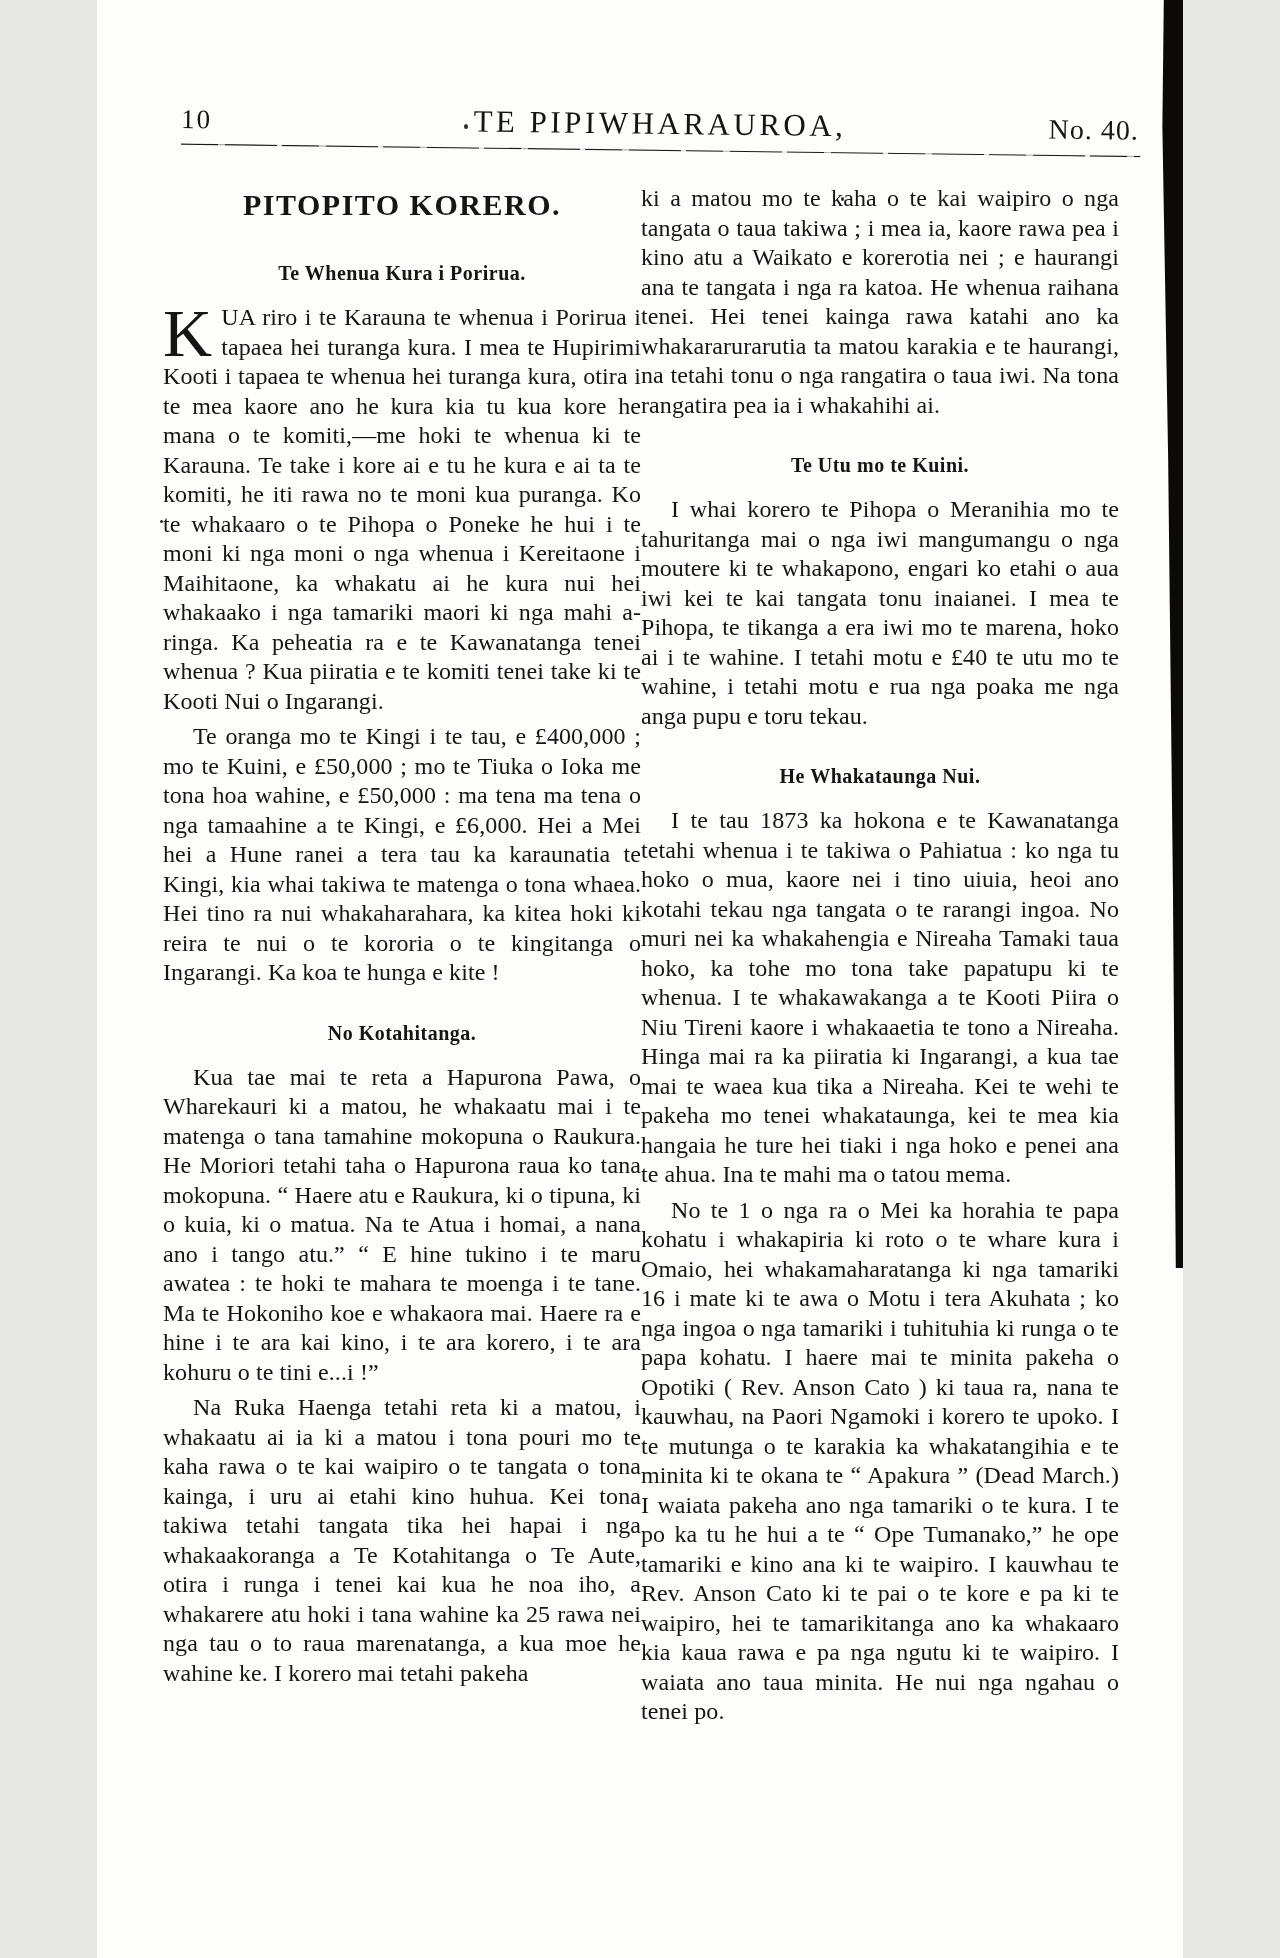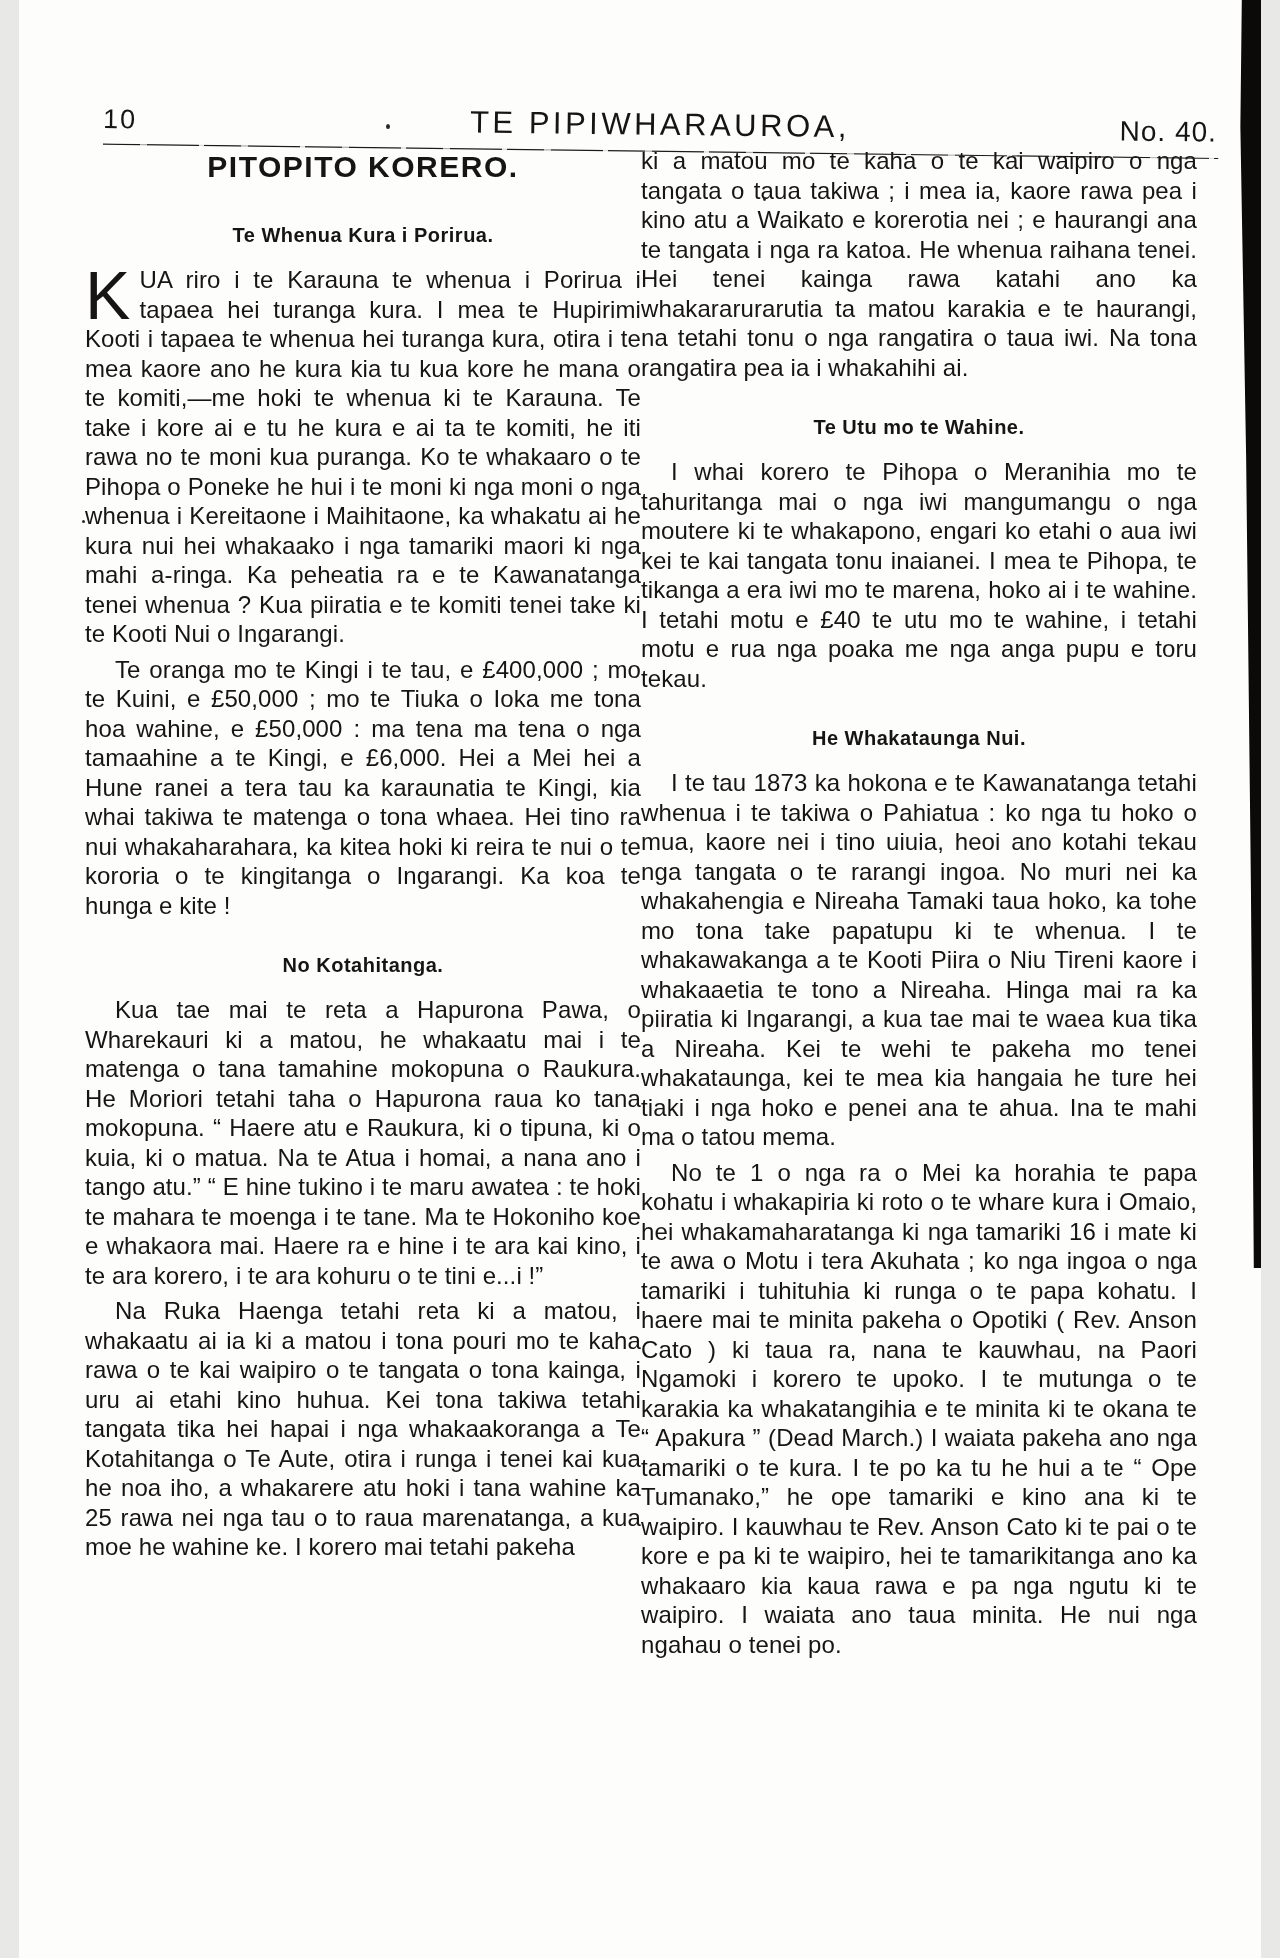--- a/index.html
+++ b/index.html
@@ -1,24 +1,24 @@
 <!DOCTYPE html>
 <html><head>
 <meta charset="utf-8">
 <style>
   html, body { margin: 0; padding: 0; background: #e8e8e6; }
   .page {
     position: relative;
-    width: 1242px;
+    width: 1086px;
     height: 1958px;
     margin: 0 auto;
     background: #fdfdfb;
     overflow: hidden;
     color: #171513;
-    font-family: Liberation Sans, sans-serif;
+    font-family: Liberation Serif, serif;
   }
 
   
   .masthead {
     transform: rotate(0.7deg);
     transform-origin: 84px 120px;
     padding-top: 100px;
   }
   .masthead-row {
     display: flex;
@@ -52,20 +52,21 @@
         #1d1b19 0px, #1d1b19 37px,
         rgba(29,27,25,0.35) 37px, rgba(29,27,25,0.35) 44px,
         #1d1b19 44px, #1d1b19 96px,
         rgba(29,27,25,0.15) 96px, rgba(29,27,25,0.15) 101px);
     clip-path: polygon(0 20%, 100% 45%, 100% 80%, 0 60%);
   }
 
   
   .columns {
     display: flex;
+    margin-top: 38px;
     padding: 0 64px 0 66px;
   }
   .col { flex: 1; }
 
   .article-heading {
     text-align: center;
     font-size: 30px;
     font-weight: bold;
     letter-spacing: 1.5px;
     margin: 4px 0 40px 0;
@@ -147,21 +148,21 @@
 
       <div class="section-heading">No Kotahitanga.</div>
       <p class="para indent">Kua tae mai te reta a Hapurona Pawa, o Wharekauri ki a matou, he whakaatu mai i te matenga o tana tamahine mokopuna o Raukura.   He Moriori tetahi taha o Hapurona raua ko tana mokopuna.   “ Haere atu e Raukura, ki o tipuna, ki o kuia, ki o matua.   Na te Atua i homai, a nana ano i tango atu.”  “ E hine tukino i te maru awatea :  te hoki te mahara te moenga i te tane.   Ma te Hokoniho koe e whakaora mai.   Haere ra e hine i te ara kai kino, i te ara korero, i te ara kohuru o te tini e...i !”</p>
 
       <p class="para indent">Na Ruka Haenga tetahi reta ki a matou, i whakaatu ai ia ki a matou i tona pouri mo te kaha rawa o te kai waipiro o te tangata o tona kainga, i uru ai etahi kino huhua.   Kei tona takiwa tetahi tangata tika hei hapai i nga whakaakoranga a Te Kotahitanga o Te Aute, otira i runga i tenei kai kua he noa iho, a whakarere atu hoki i tana wahine ka 25 rawa nei nga tau o to raua marenatanga, a kua moe he wahine ke.  I korero mai tetahi pakeha</p>
     </div>
 
     <div class="col">
       <p class="para">ki a matou mo te kaha o te kai waipiro o nga tangata o taua takiwa ;  i mea ia, kaore rawa pea i kino atu a Waikato e korerotia nei ;  e haurangi ana te tangata i nga ra katoa.   He whenua raihana tenei.   Hei tenei kainga rawa katahi ano ka whakararurarutia ta matou karakia e te haurangi, na tetahi tonu o nga rangatira o taua iwi.   Na tona rangatira pea ia i whakahihi ai.</p>
 
-      <div class="section-heading">Te Utu mo te Wahine.</div>
+      <div class="section-heading">Te Utu mo te Kuini.</div>
       <p class="para indent">I whai korero te Pihopa o Meranihia mo te tahuritanga mai o nga iwi mangumangu o nga moutere ki te whakapono, engari ko etahi o aua iwi kei te kai tangata tonu inaianei.   I mea te Pihopa, te tikanga a era iwi mo te marena, hoko ai i te wahine.   I tetahi motu e £40 te utu mo te wahine, i tetahi motu e rua nga poaka me nga anga pupu e toru tekau.</p>
 
       <div class="section-heading">He Whakataunga Nui.</div>
       <p class="para indent">I te tau 1873 ka hokona e te Kawanatanga tetahi whenua i te takiwa o Pahiatua :  ko nga tu hoko o mua, kaore nei i tino uiuia, heoi ano kotahi tekau nga tangata o te rarangi ingoa.   No muri nei ka whakahengia e Nireaha Tamaki taua hoko, ka tohe mo tona take papatupu ki te whenua.   I te whakawakanga a te Kooti Piira o Niu Tireni kaore i whakaaetia te tono a Nireaha.   Hinga mai ra ka piiratia ki Ingarangi, a kua tae mai te waea kua tika a Nireaha.   Kei te wehi te pakeha mo tenei whakataunga, kei te mea kia hangaia he ture hei tiaki i nga hoko e penei ana te ahua.   Ina te mahi ma o tatou mema.</p>
 
       <p class="para indent">No te 1 o nga ra o Mei ka horahia te papa kohatu i whakapiria ki roto o te whare kura i Omaio, hei whakamaharatanga ki nga tamariki 16 i mate ki te awa o Motu i tera Akuhata ;  ko nga ingoa o nga tamariki i tuhituhia ki runga o te papa kohatu.   I haere mai te minita pakeha o Opotiki ( Rev. Anson Cato ) ki taua ra, nana te kauwhau, na Paori Ngamoki i korero te upoko.   I te mutunga o te karakia ka whakatangihia e te minita ki te okana te “ Apakura ” (Dead March.)  I waiata pakeha ano nga tamariki o te kura.   I te po ka tu he hui a te “ Ope Tumanako,” he ope tamariki e kino ana ki te waipiro.   I kauwhau te Rev. Anson Cato ki te pai o te kore e pa ki te waipiro, hei te tamarikitanga ano ka whakaaro kia kaua rawa e pa nga ngutu ki te waipiro.  I waiata ano taua minita.   He nui nga ngahau o tenei po.</p>
     </div>
 
   </div>
 

